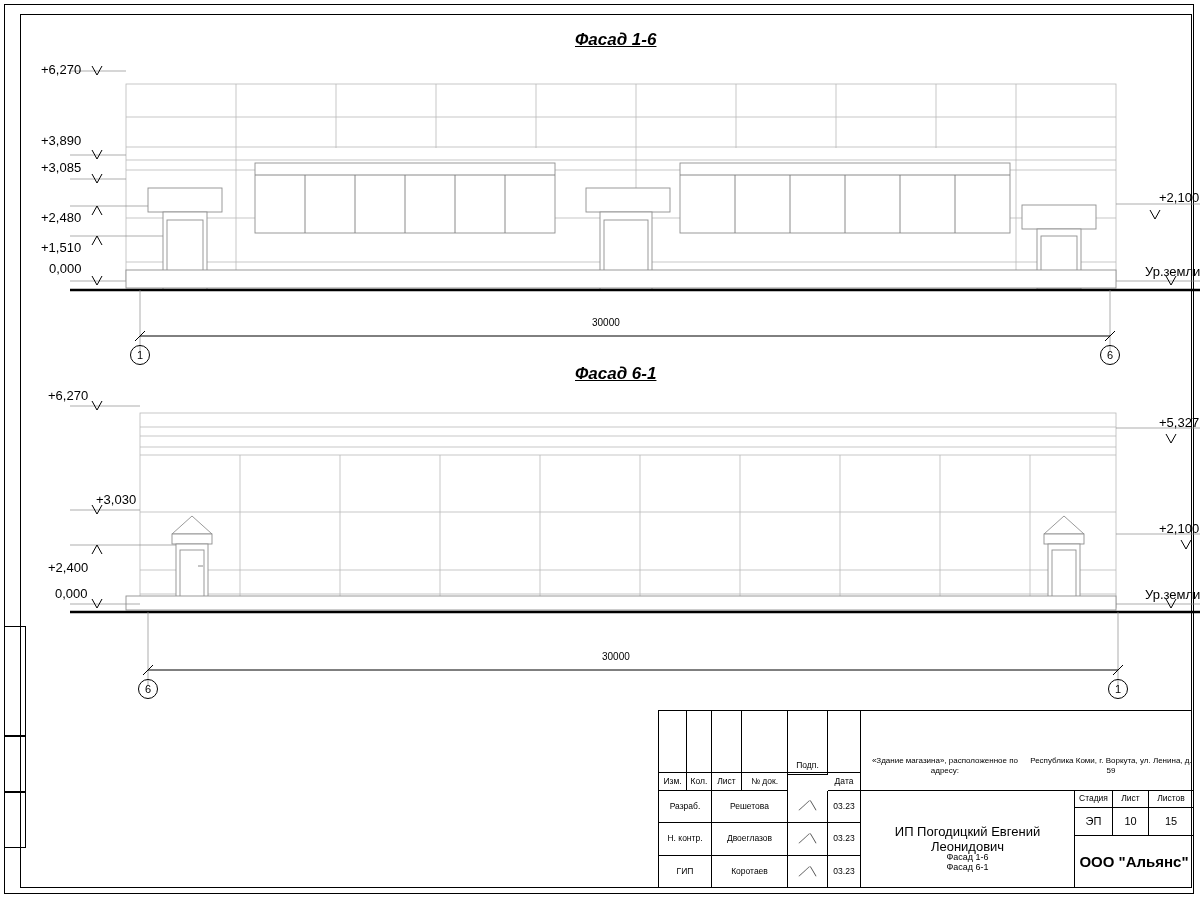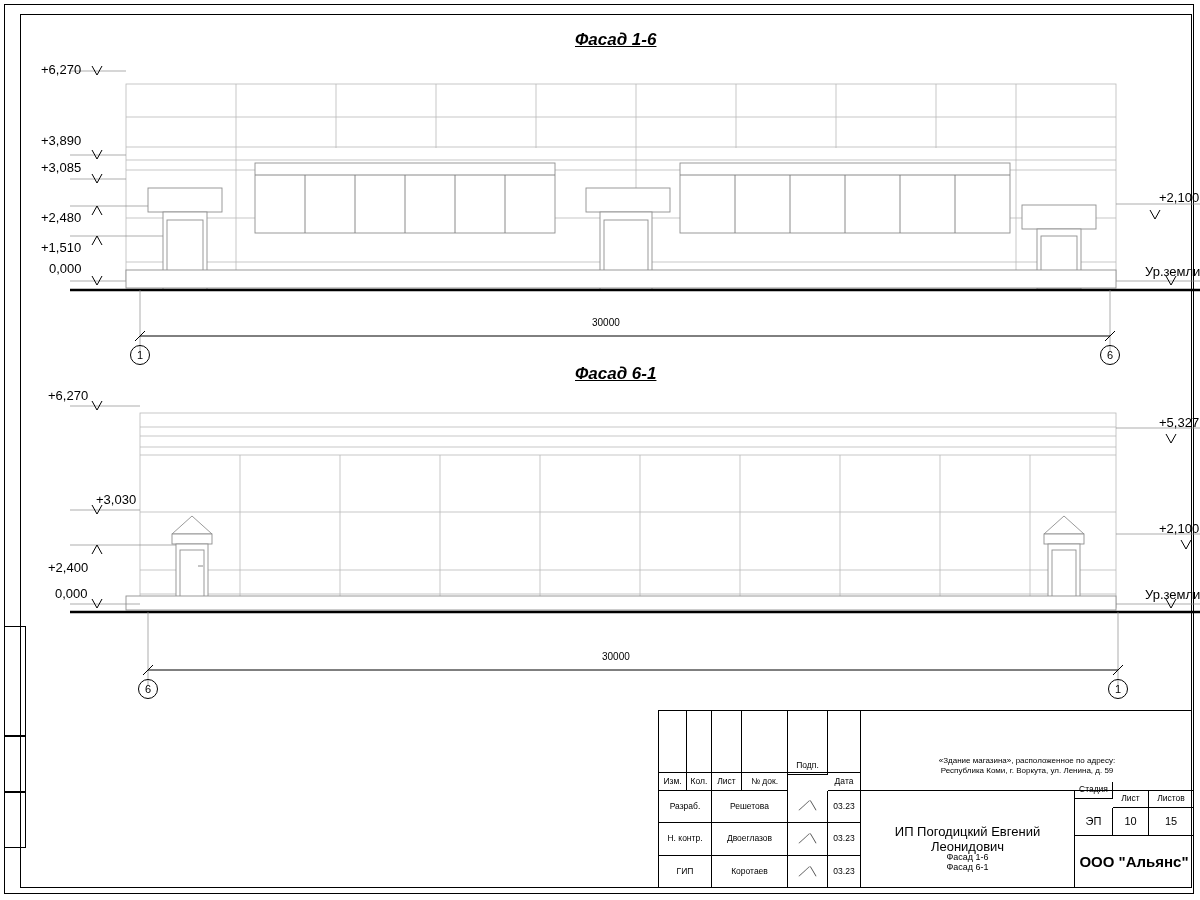--- a/index.html
+++ b/index.html
@@ -314,28 +314,28 @@
     <div class="cell" style="left:53px;top:112px; width:76px; height:33px;">Двоеглазов</div>
     <div class="cell sig" style="left:129px;top:112px;width:40px;height:33px;">⟋⟍</div>
     <div class="cell" style="left:169px;top:112px;width:33px; height:33px;">03.23</div>
 
     <div class="cell nb-b" style="left:0;   top:145px; width:53px; height:32px;">ГИП</div>
     <div class="cell nb-b" style="left:53px;top:145px; width:76px; height:32px;">Коротаев</div>
     <div class="cell nb-b sig" style="left:129px;top:145px;width:40px;height:32px;">⟋⟍</div>
     <div class="cell nb-b" style="left:169px;top:145px;width:33px; height:32px;">03.23</div>
 
 
-    <div class="cell obj nb-r" style="left:202px; top:30px; width:332px; height:50px; flex-direction:column;">
+    <div class="cell obj nb-r" style="left:202px; top:30px; width:332px; height:50px; flex-direction:row;">
       <span>«Здание магазина», расположенное по адресу:</span>
       <span>Республика Коми, г. Воркута, ул. Ленина, д. 59</span>
     </div>
 
     <div class="cell" style="left:202px; top:80px; width:214px; height:97px; font-size:13px; border-bottom:none;">ИП Погодицкий Евгений Леонидович</div>
 
-    <div class="cell" style="left:416px; top:71px; width:38px; height:17px;">Стадия</div>
+    <div class="cell" style="left:416px; top:80px; width:38px; height:17px;">Стадия</div>
     <div class="cell" style="left:454px; top:80px; width:36px; height:17px;">Лист</div>
     <div class="cell nb-r" style="left:490px; top:80px; width:44px; height:17px;">Листов</div>
 
     <div class="cell" style="left:416px; top:97px; width:38px; height:28px; font-size:11px;">ЭП</div>
     <div class="cell" style="left:454px; top:97px; width:36px; height:28px; font-size:11px;">10</div>
     <div class="cell nb-r" style="left:490px; top:97px; width:44px; height:28px; font-size:11px;">15</div>
 
     <div class="cell org nb-r nb-b" style="left:416px; top:125px; width:118px; height:52px;">ООО "Альянс"</div>
 
     <div class="cell nb-b" style="left:202px; top:125px; width:214px; height:52px; flex-direction:column; font-size:9px;">

